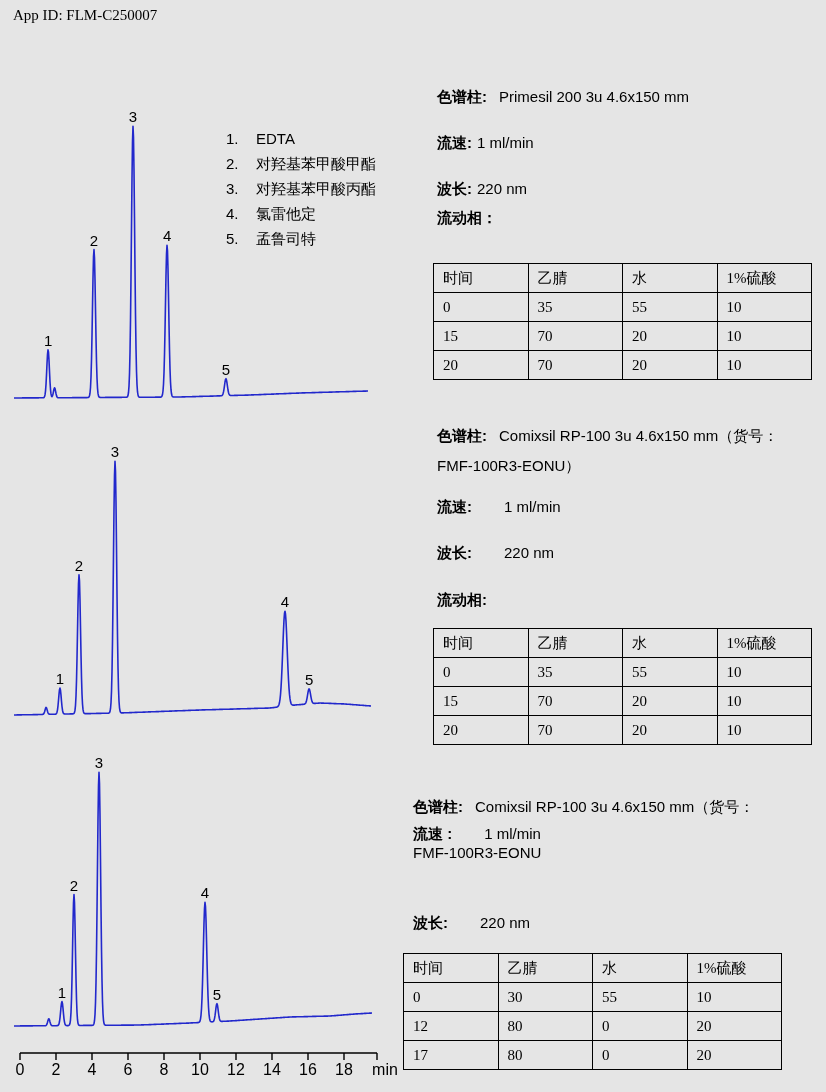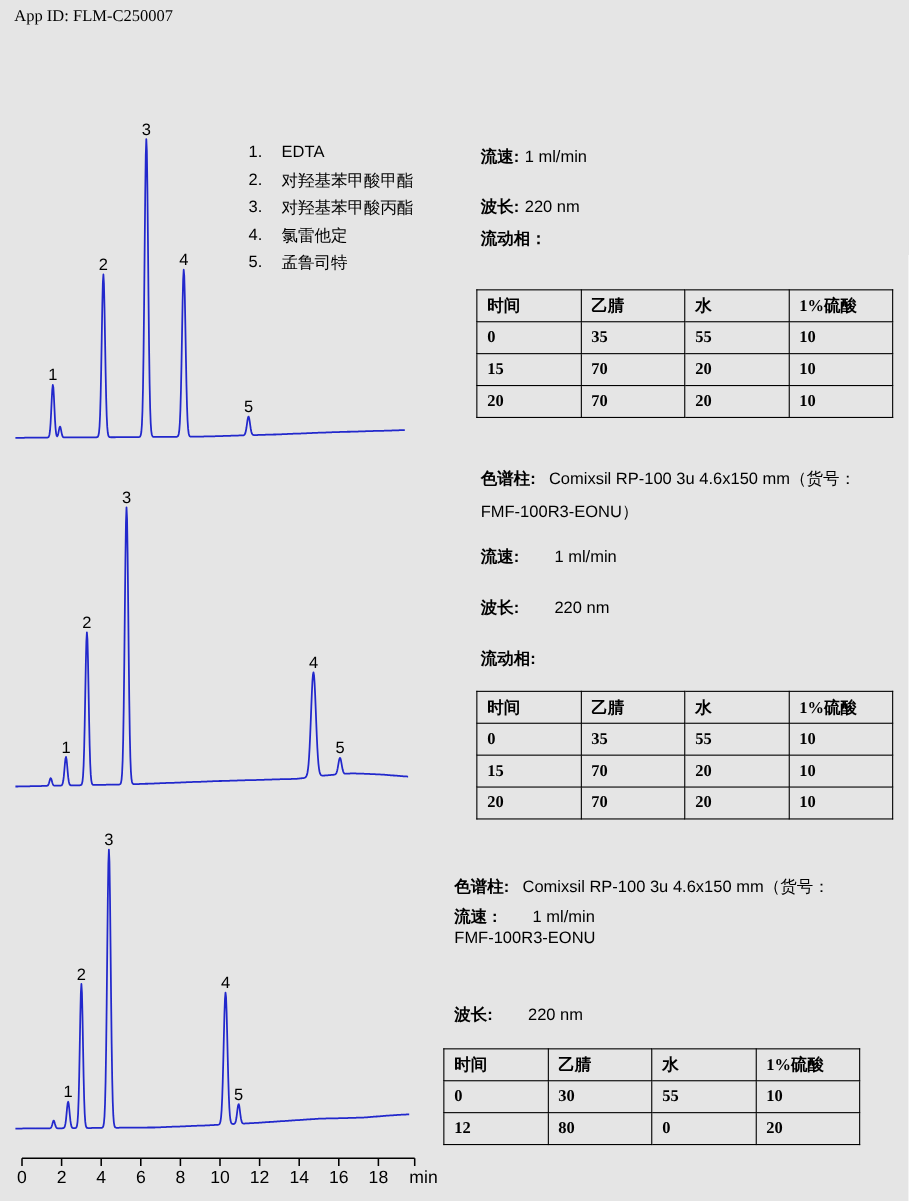--- a/index.html
+++ b/index.html
@@ -25,21 +25,21 @@
   .info-line .lbl{font-weight:bold;}
   .gap-sm{margin-left:5px;}
   .gap-md{margin-left:12px;}
   .gap-lg{margin-left:32px;}
   .mp-table{
     position:absolute;border-collapse:collapse;table-layout:fixed;width:379px;
     font-family:"Liberation Serif",serif;font-size:15px;
   }
   .mp-table th,.mp-table td{
     border:1px solid #000;height:28px;padding:0 2px 0 9px;
-    text-align:left;font-weight:bold;vertical-align:middle;
+    text-align:left;font-weight:normal;vertical-align:middle;
   }
 </style>
 </head>
 <body>
 
 <div class="page">
 
   <div class="app-id">App ID: FLM-C250007</div>
 
 
@@ -92,20 +92,23 @@
       <text x="128.0" y="1075" text-anchor="middle" class="axis-label">6</text>
       <text x="164.0" y="1075" text-anchor="middle" class="axis-label">8</text>
       <text x="200.0" y="1075" text-anchor="middle" class="axis-label">10</text>
       <text x="236.0" y="1075" text-anchor="middle" class="axis-label">12</text>
       <text x="272.0" y="1075" text-anchor="middle" class="axis-label">14</text>
       <text x="308.0" y="1075" text-anchor="middle" class="axis-label">16</text>
       <text x="344.0" y="1075" text-anchor="middle" class="axis-label">18</text>
       <text x="385" y="1075" text-anchor="middle" class="axis-label">min</text>
     </svg>
 
+  <div class="info-line" style="left:437px;top:87px">
+    <span class="lbl">色谱柱:</span><span class="gap-md">Primesil 200 3u 4.6x150 mm</span>
+  </div>
   <div class="info-line" style="left:437px;top:133px">
     <span class="lbl">流速:</span><span class="gap-sm">1 ml/min</span>
   </div>
   <div class="info-line" style="left:437px;top:179px">
     <span class="lbl">波长:</span><span class="gap-sm">220 nm</span>
   </div>
   <div class="info-line" style="left:437px;top:208px">
     <span class="lbl">流动相：</span>
   </div>
   <table class="mp-table" style="left:433px;top:263px">
@@ -212,16 +215,22 @@
           <td>30</td>
           <td>55</td>
           <td>10</td>
         </tr>
         <tr>
           <td>12</td>
           <td>80</td>
           <td>0</td>
           <td>20</td>
         </tr>
+        <tr>
+          <td>17</td>
+          <td>80</td>
+          <td>0</td>
+          <td>20</td>
+        </tr>
       </tbody>
     </table>
 
 </div>
 
 </body></html>

